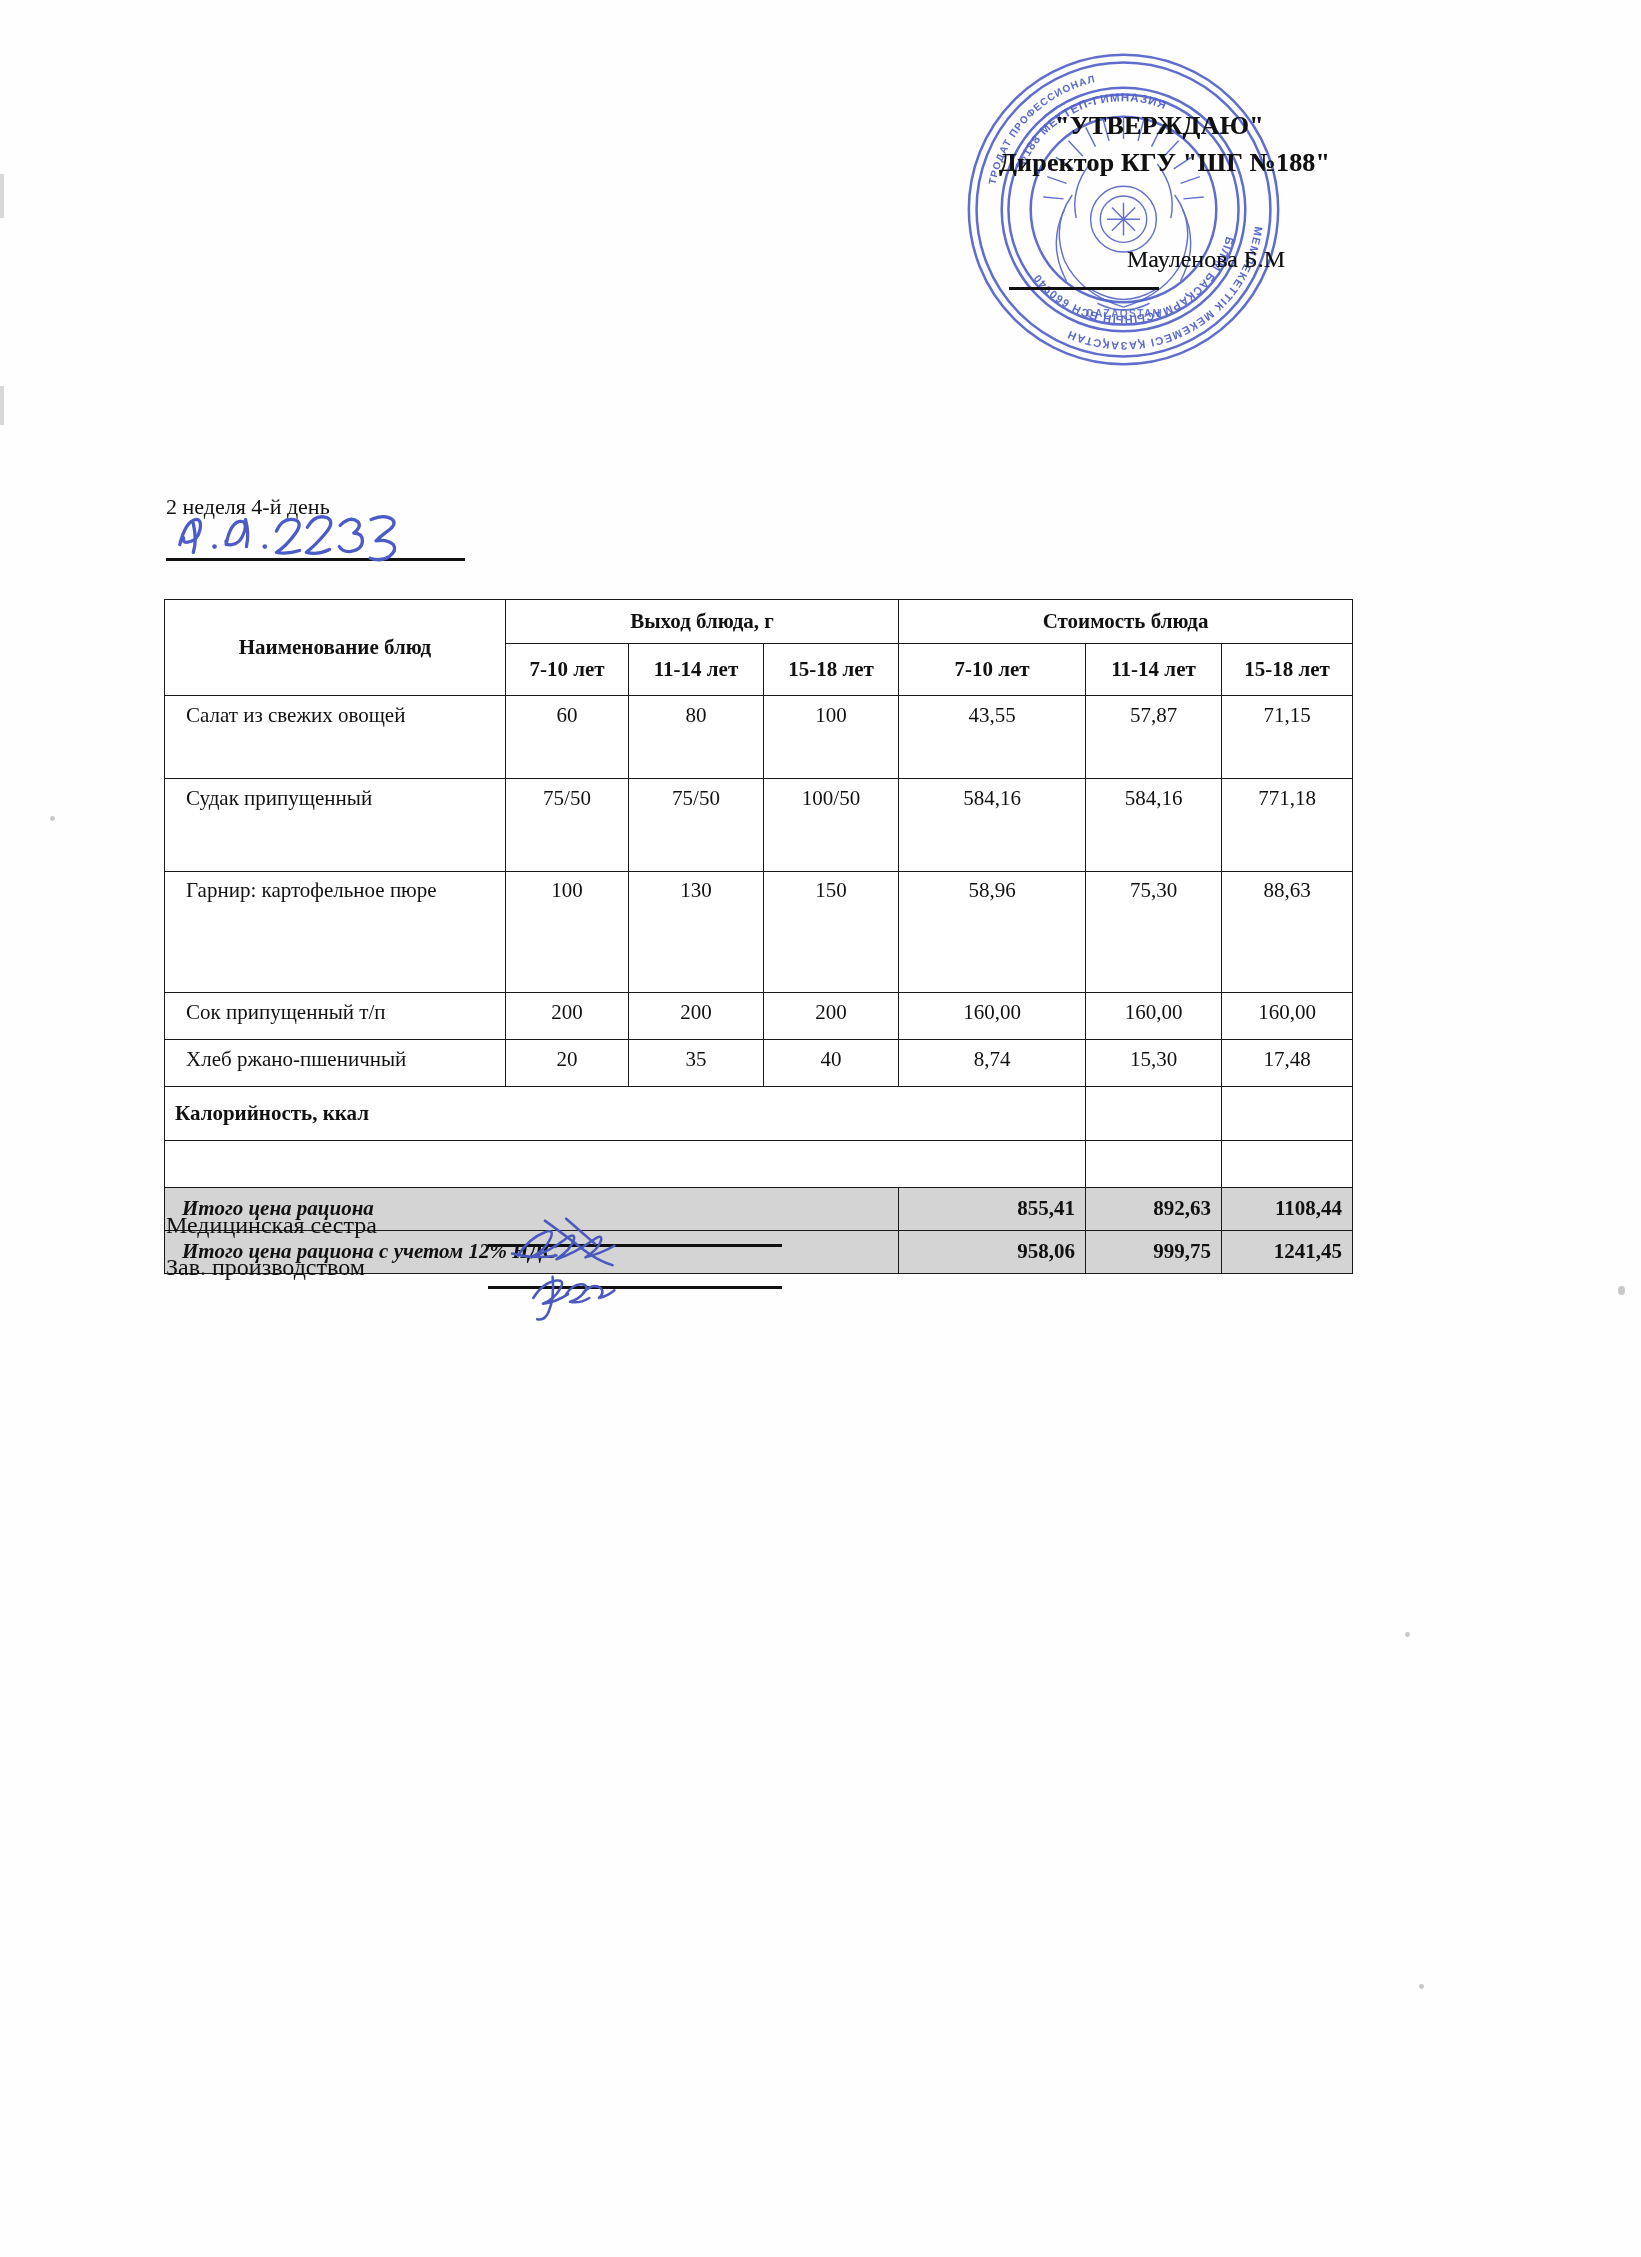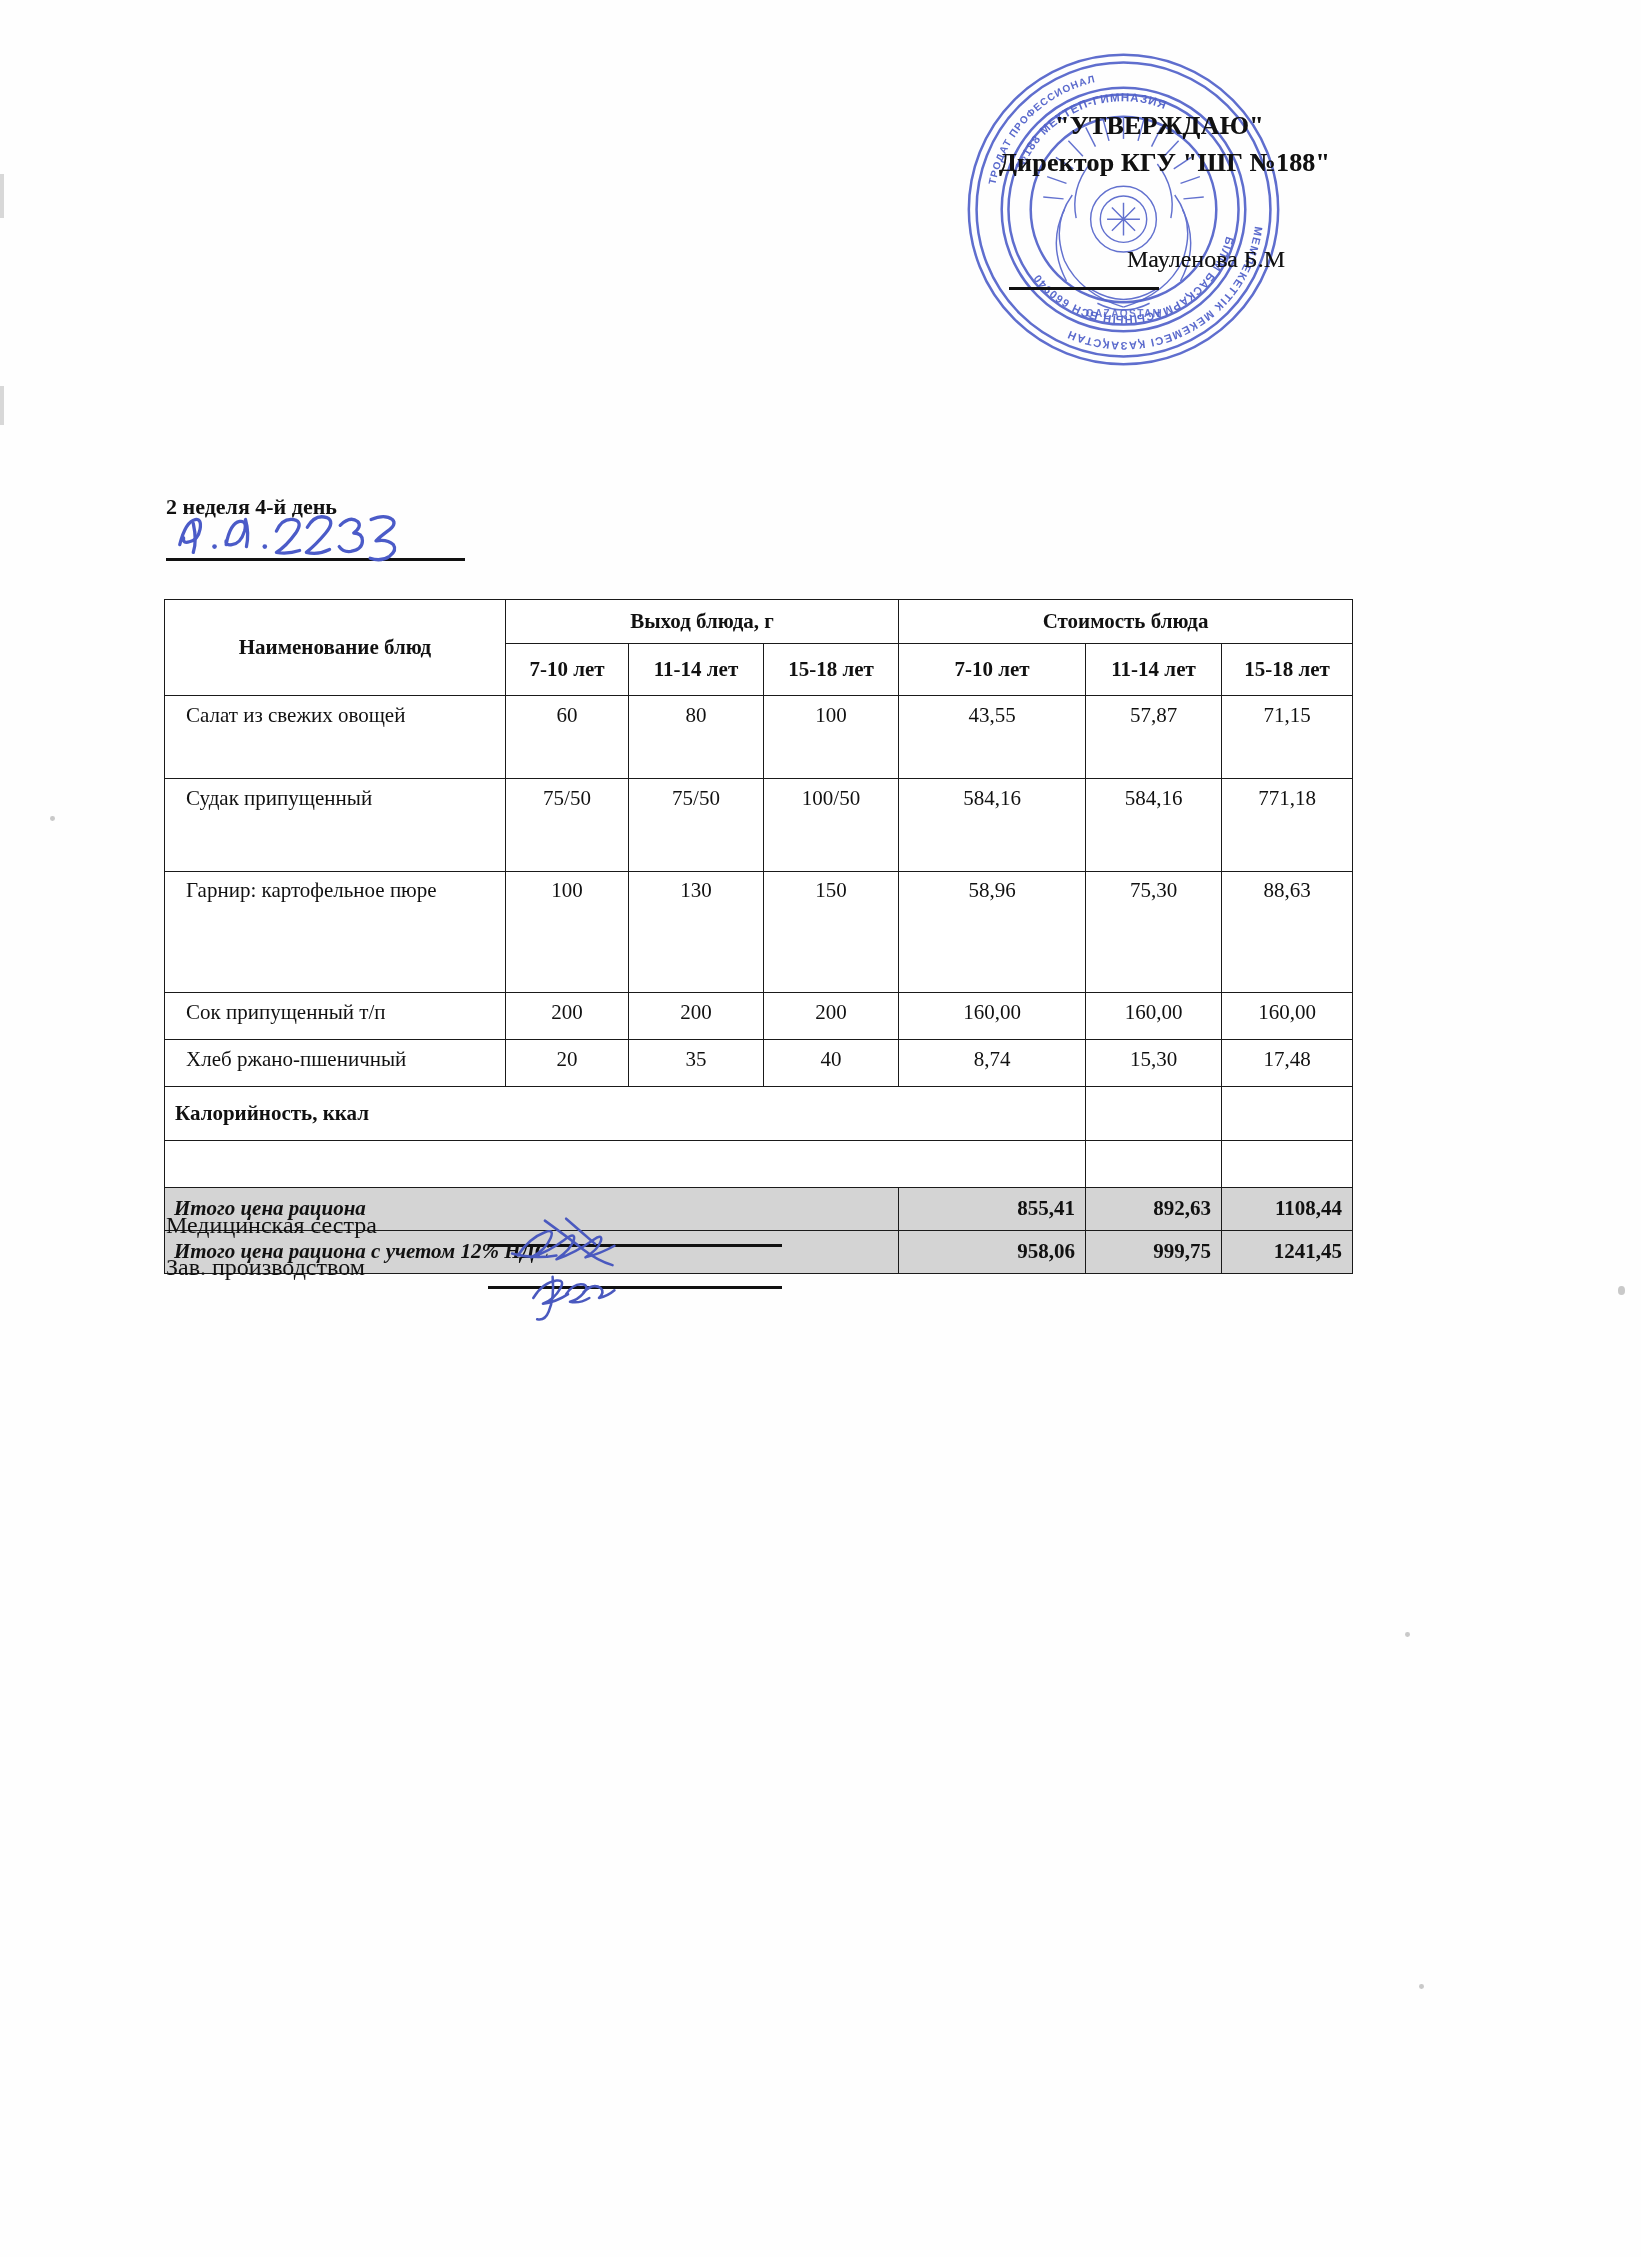--- a/index.html
+++ b/index.html
@@ -98,21 +98,21 @@
     line-height: 1.62;
     z-index: 5;
     text-shadow: 0 0 0.5px rgba(0,0,0,.4);
   }
 
   
   .week-label {
     position: absolute;
     left: 166px;
     top: 494px;
-    font-weight: bold;
+    font-weight: normal;
     font-size: 22px;
     z-index: 5;
   }
   .date-rule {
     position: absolute;
     left: 166px;
     top: 558px;
     width: 299px;
     height: 2.9px;
     background: #111;
@@ -190,21 +190,21 @@
     padding-left: 10px;
     font-size: 21px;
   }
   tr.r-total td {
     background: #d4d4d4;
   }
   td.total-label {
     font-style: italic;
     font-weight: bold;
     text-align: left;
-    padding-left: 9px;
+    padding-left: 17px;
     font-size: 21px;
   }
 
   
   .sig-block { position: absolute; left: 166px; top: 1212px; z-index: 5; }
   .sig-row {
     position: relative;
     height: 42px;
     font-size: 24px;
     white-space: nowrap;

